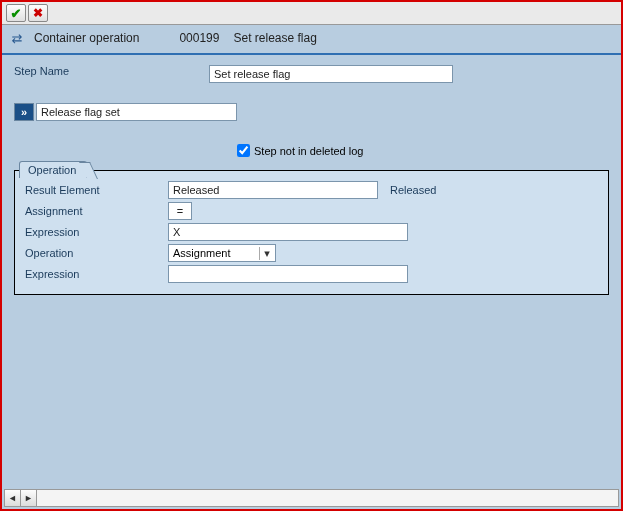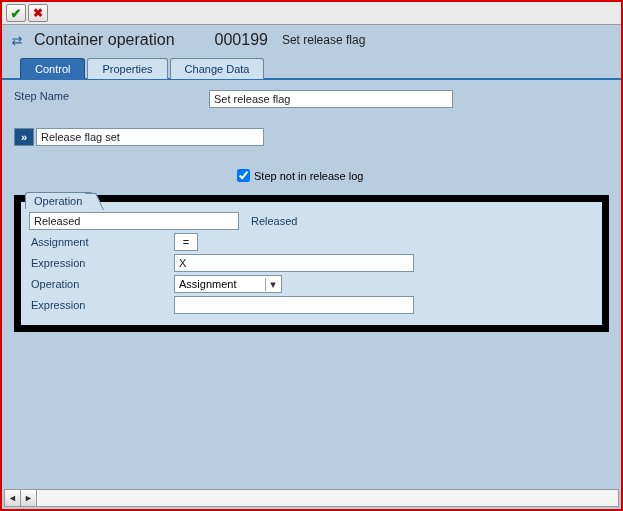--- a/index.html
+++ b/index.html
@@ -32,22 +32,22 @@
     display: flex; align-items: center; gap: 10px;
     padding: 6px 8px 8px 8px;
     background: #b8cde0;
     color: #222;
   }
   .titlebar .node-ico {
     width: 14px; height: 14px;
     display: inline-flex; align-items: center; justify-content: center;
     color: #2a5a90; font-size: 13px;
   }
-  .titlebar .txt { font-size: 16px; }
-  .titlebar .num { font-size: 16px; margin-left: 30px; }
+  .titlebar .txt { font-size: 12px; }
+  .titlebar .num { font-size: 12px; margin-left: 30px; }
   .titlebar .desc { font-size: 12px; margin-left: 4px; }
 
   .tabs {
     display: flex;
     padding-left: 18px;
     background: #b8cde0;
   }
   .tab {
     padding: 4px 14px 4px 14px;
     background: #cfe0ef;
@@ -98,21 +98,21 @@
     font-size: 11px;
   }
   .chk-row {
     display: flex; align-items: center;
     margin-left: 219px;
     margin-top: 2px; margin-bottom: 10px;
   }
   .chk-row input { margin-right: 4px; }
 
   .groupbox {
-    border: 7px solid #000000;
+    border: 1px solid #000000;
     background: #cfe0ef;
     position: relative;
     padding: 10px 8px 8px 8px;
     margin-top: 10px;
   }
   .groupbox .legend {
     position: absolute;
     top: -10px; left: 4px;
     background: #cfe0ef;
     border: 1px solid #6a86a0;
@@ -184,50 +184,46 @@
     </div>
   </div>
 
   <div class="titlebar">
     <span class="node-ico">⇄</span>
     <span class="txt">Container operation</span>
     <span class="num">000199</span>
     <span class="desc">Set release flag</span>
   </div>
 
-  <div class="tabs">
-    <div class="tab active">Control</div>
-    <div class="tab">Properties</div>
-    <div class="tab">Change Data</div>
-  </div>
   <div class="tabline"></div>
 
   <div class="panel">
 
     <div class="form-row">
       <span class="lbl">Step Name</span>
       <input type="text" style="width: 244px;" value="Set release flag">
     </div>
 
     <div class="form-row">
       <span class="outcome-btn">
         <span>»</span>
       </span>
-      <input type="text" style="width: 228px;" value="Release flag set">
+      <input type="text" style="width: 201px;" value="Release flag set">
     </div>
 
     <div class="chk-row">
       <input type="checkbox" checked="" style="">
-      <span>Step not in release log</span>
+      <span>Step not in deleted log</span>
     </div>
 
     <div class="groupbox">
       <div class="legend">Operation</div>
 
       <div class="grow">
+        <span class="glbl">Result Element</span>
         <input type="text" style="width: 210px;" value="Released">
         <span class="after-txt">Released</span>
       </div>
 
       <div class="grow">
         <span class="glbl">Assignment</span>
         <input type="text" class="small-field" value="=" style="">
       </div>
 
       <div class="grow">

